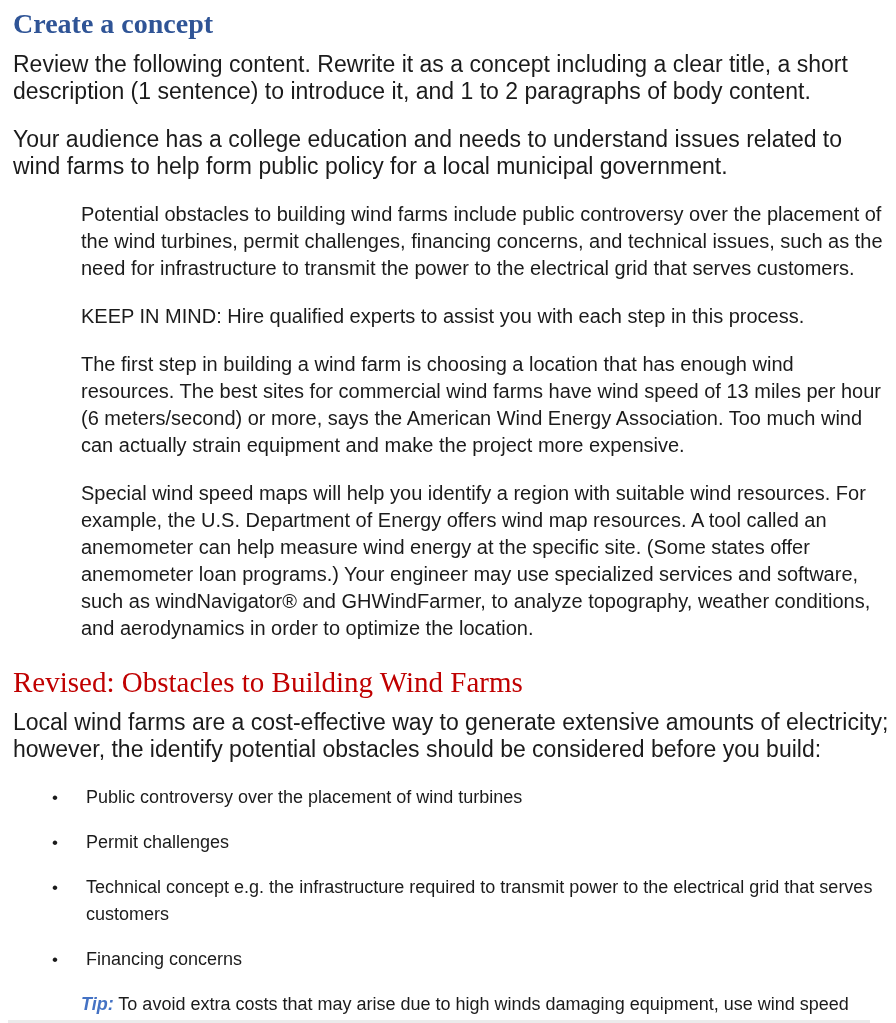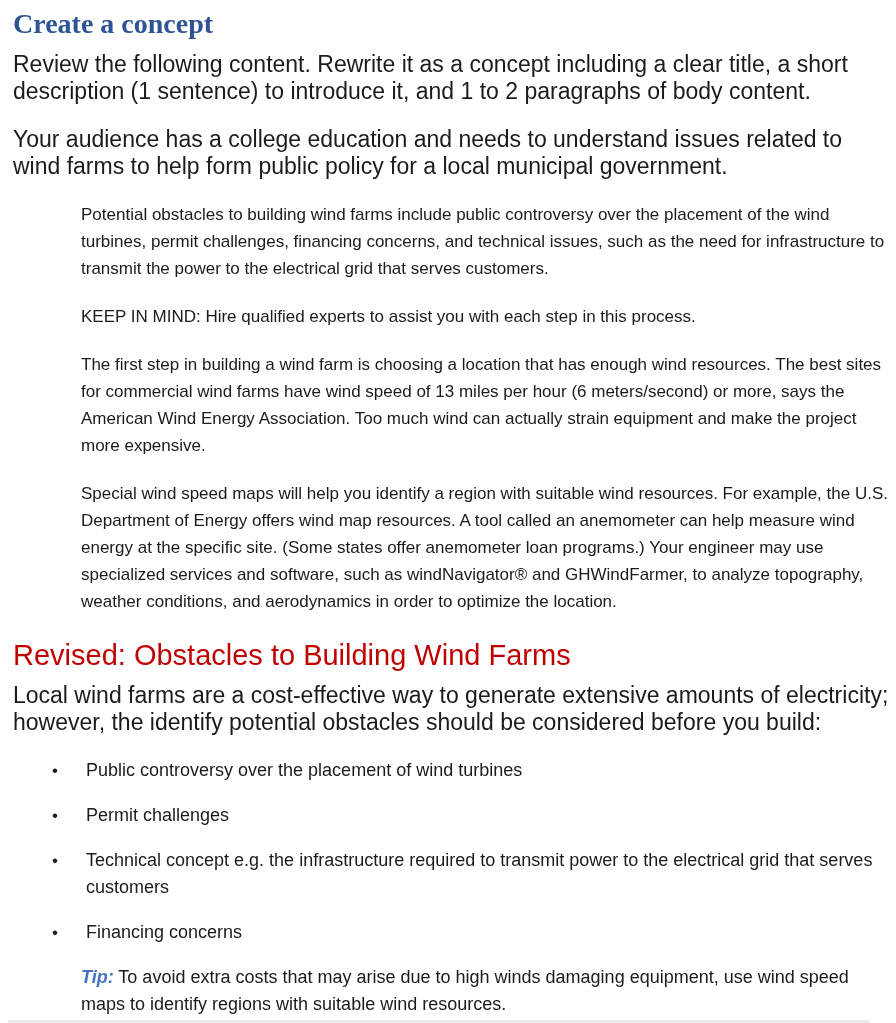--- a/index.html
+++ b/index.html
@@ -25,27 +25,27 @@
     line-height: 36px;
     color: #2F5496;
     margin: 0 0 9px 0;
   }
   .body-para {
     font-size: 23px;
     line-height: 27px;
     margin-bottom: 21px;
   }
   .quote-para {
-    font-size: 17px;
+    font-size: 20px;
     line-height: 27px;
     margin-left: 68px;
     margin-bottom: 21px;
   }
   .revised-title {
-    font-family: Liberation Sans, sans-serif;
+    font-family: Liberation Serif, serif;
     font-weight: 400;
     font-size: 29px;
     line-height: 38px;
     color: #C00000;
     margin: 0 0 8px 0;
   }
   .bullet-list {
     list-style: none;
     margin: 0;
     padding: 0;

